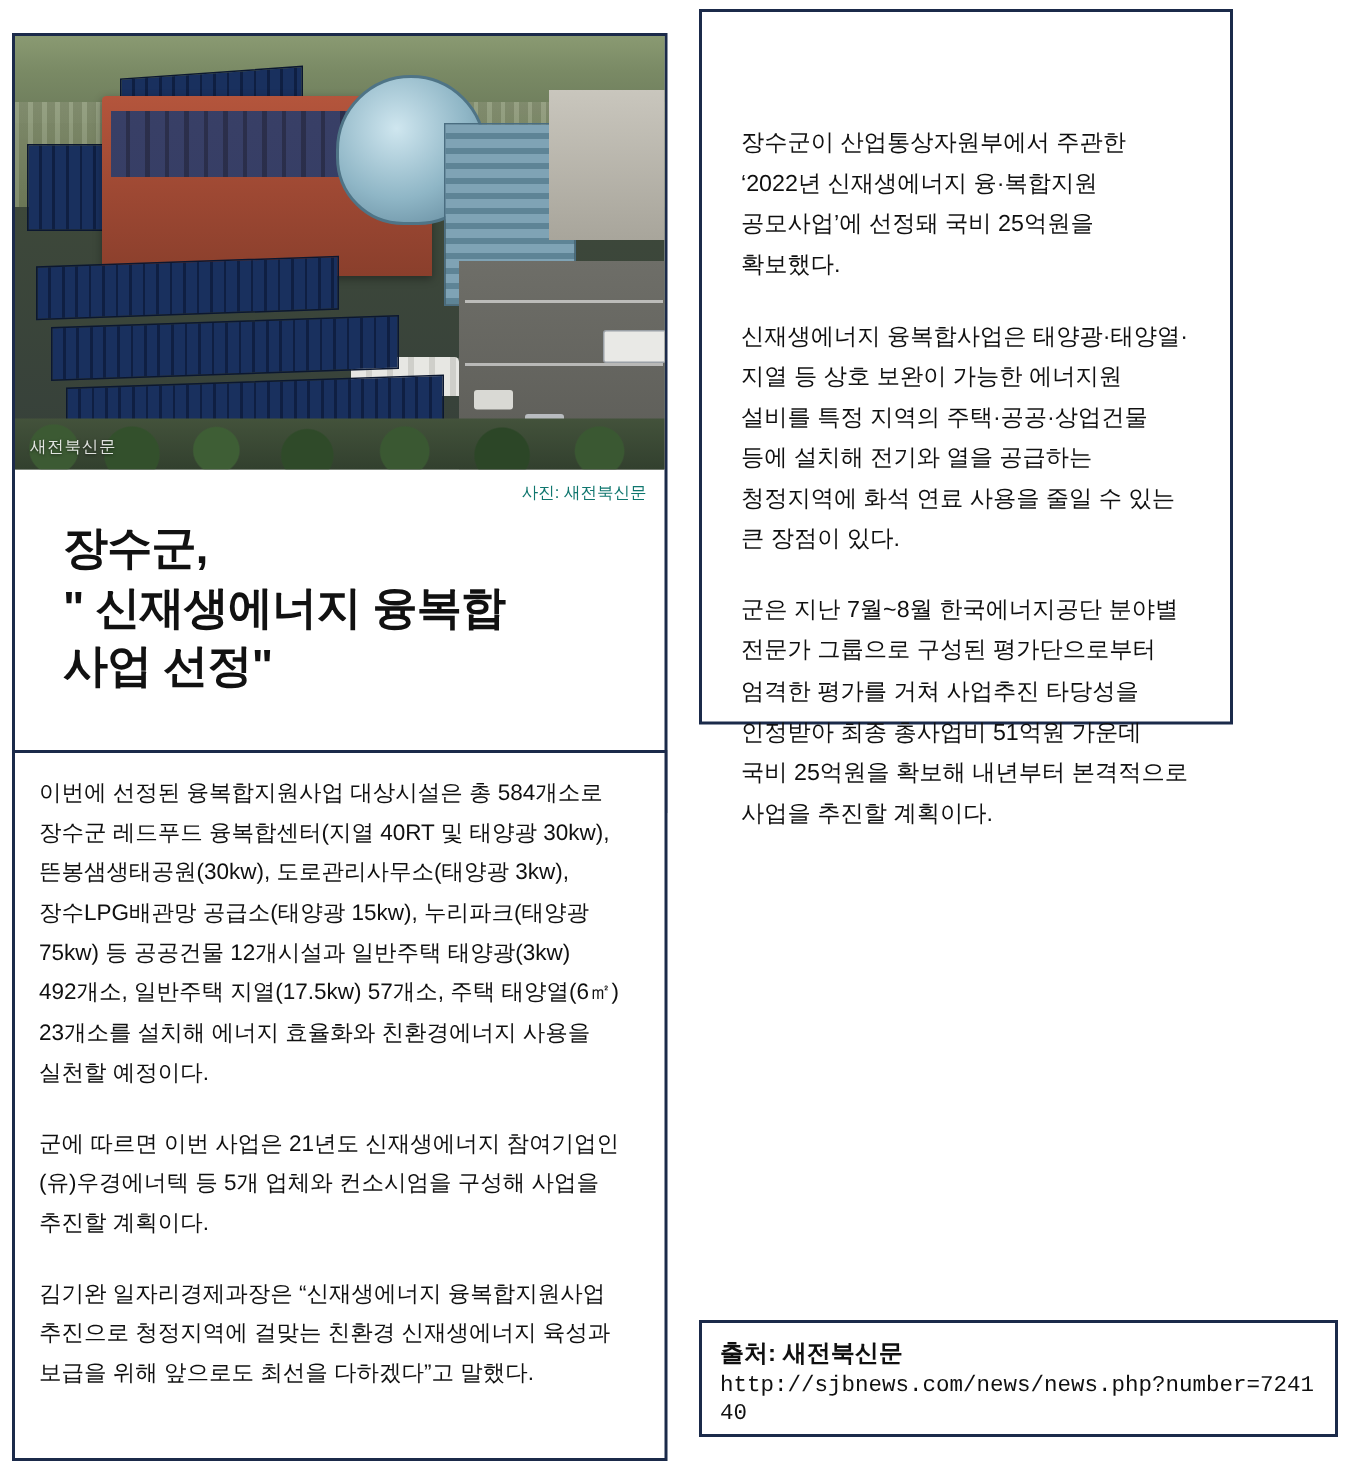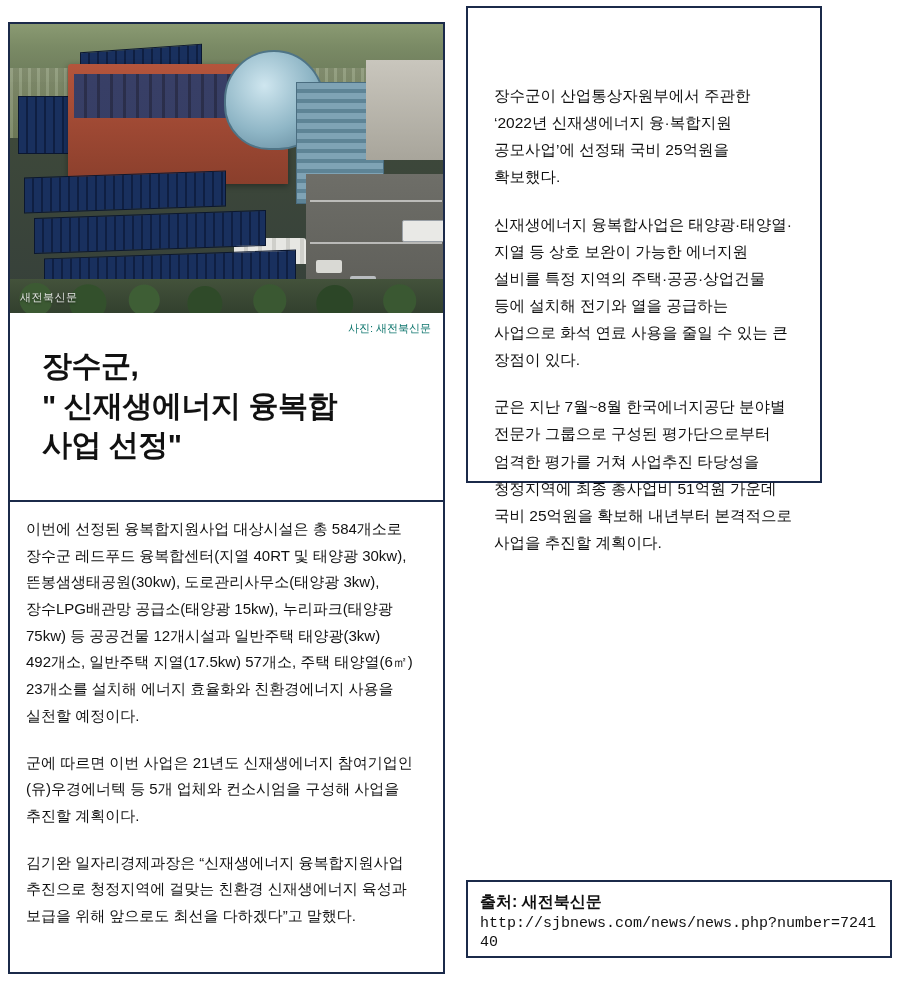--- a/index.html
+++ b/index.html
@@ -261,22 +261,22 @@
 
   <div class="headline">
     <span class="hl-line">장수군,</span>
     <span class="hl-line">" 신재생에너지 융복합</span>
     <span class="hl-line">사업 선정"</span>
   </div>
 </div>
 
 <div class="panel" id="right-top">
   <p class="body-p">장수군이 산업통상자원부에서 주관한 ‘2022년 신재생에너지 융·복합지원 공모사업’에 선정돼 국비 25억원을 확보했다.</p>
-  <p class="body-p">신재생에너지 융복합사업은 태양광·태양열·지열 등 상호 보완이 가능한 에너지원 설비를 특정 지역의 주택·공공·상업건물 등에 설치해 전기와 열을 공급하는 사업으로 화석 연료 사용을 줄일 수 있는 큰 장점이 있다.</p>
-  <p class="body-p">군은 지난 7월~8월 한국에너지공단 분야별 전문가 그룹으로 구성된 평가단으로부터 엄격한 평가를 거쳐 사업추진 타당성을 청정지역에 최종 총사업비 51억원 가운데 국비 25억원을 확보해 내년부터 본격적으로 사업을 추진할 계획이다.</p>
+  <p class="body-p">신재생에너지 융복합사업은 태양광·태양열·지열 등 상호 보완이 가능한 에너지원 설비를 특정 지역의 주택·공공·상업건물 등에 설치해 전기와 열을 공급하는 청정지역에 화석 연료 사용을 줄일 수 있는 큰 장점이 있다.</p>
+  <p class="body-p">군은 지난 7월~8월 한국에너지공단 분야별 전문가 그룹으로 구성된 평가단으로부터 엄격한 평가를 거쳐 사업추진 타당성을 인정받아 최종 총사업비 51억원 가운데 국비 25억원을 확보해 내년부터 본격적으로 사업을 추진할 계획이다.</p>
 </div>
 
 <div class="panel" id="left-bottom">
   <p class="body2-p">이번에 선정된 융복합지원사업 대상시설은 총 584개소로 장수군 레드푸드 융복합센터(지열 40RT 및 태양광 30kw), 뜬봉샘생태공원(30kw), 도로관리사무소(태양광 3kw), 장수LPG배관망 공급소(태양광 15kw), 누리파크(태양광 75kw) 등 공공건물 12개시설과 일반주택 태양광(3kw) 492개소, 일반주택 지열(17.5kw) 57개소, 주택 태양열(6㎡) 23개소를 설치해 에너지 효율화와 친환경에너지 사용을 실천할 예정이다.</p>
   <p class="body2-p">군에 따르면 이번 사업은 21년도 신재생에너지 참여기업인 (유)우경에너텍 등 5개 업체와 컨소시엄을 구성해 사업을 추진할 계획이다.</p>
   <p class="body2-p">김기완 일자리경제과장은 “신재생에너지 융복합지원사업 추진으로 청정지역에 걸맞는 친환경 신재생에너지 육성과 보급을 위해 앞으로도 최선을 다하겠다”고 말했다.</p>
 </div>
 
 <div class="panel" id="source-box">
   <div class="source-title">출처: 새전북신문</div>

